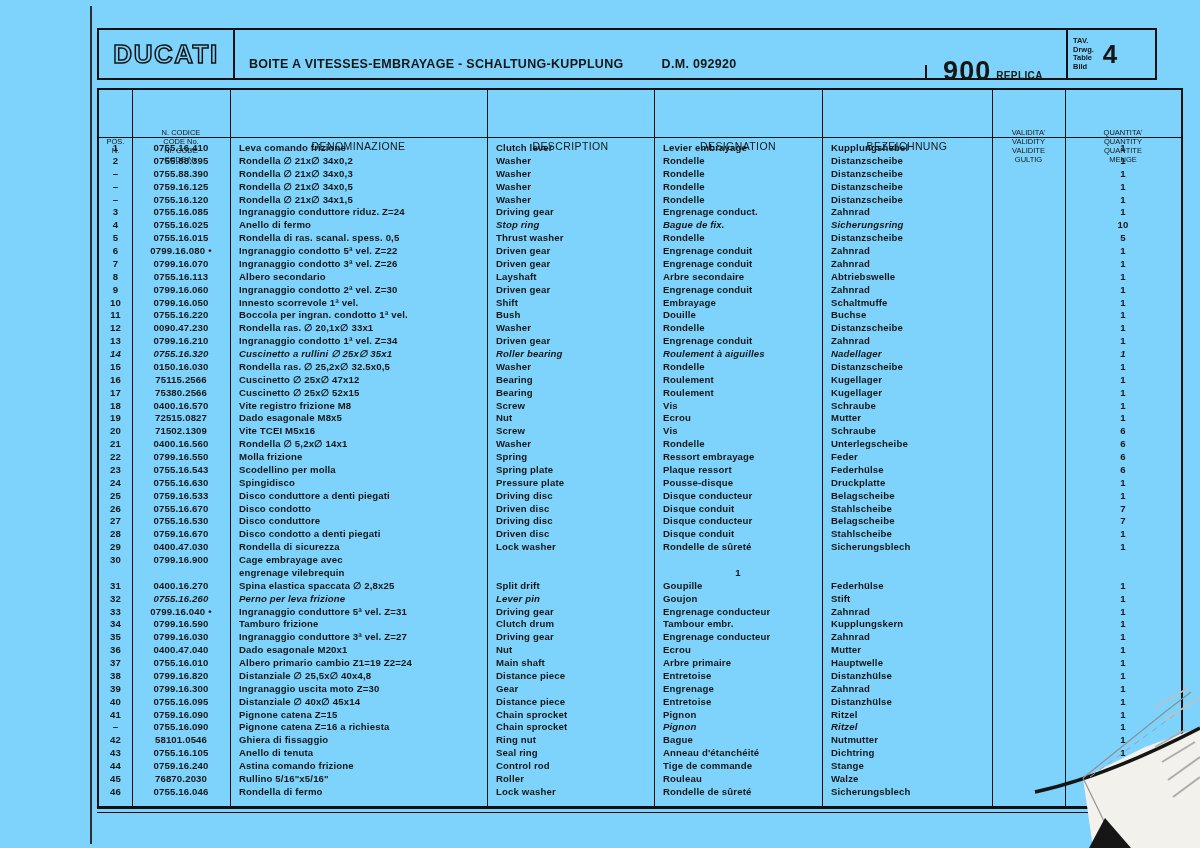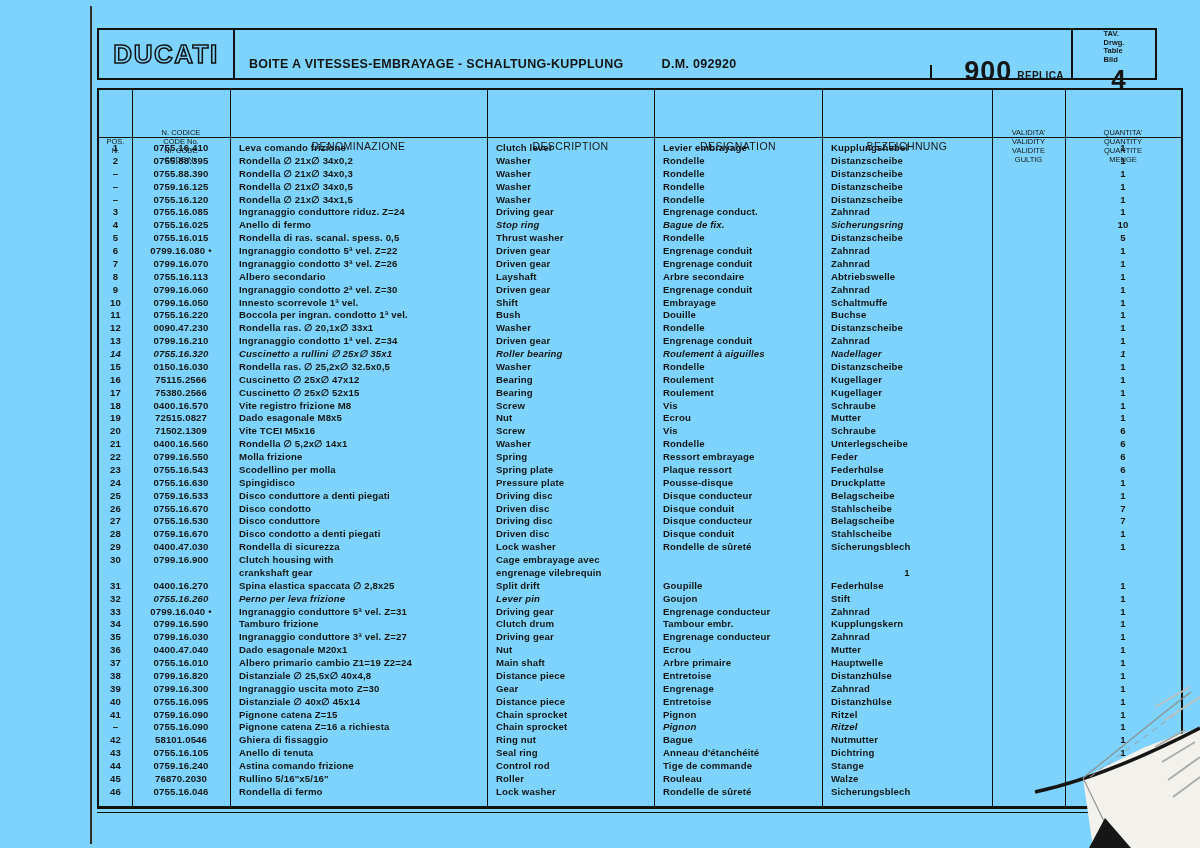--- a/index.html
+++ b/index.html
@@ -8,24 +8,24 @@
   .left-edge{position:absolute;left:90px;top:6px;width:1.5px;height:838px;background:#2e2e2e;}
 
   
   .band{position:absolute;left:97px;top:28px;width:1060px;height:52px;
         border:2px solid #111;display:flex;box-sizing:border-box;}
   .logo-box{width:134px;border-right:2px solid #111;display:flex;align-items:center;justify-content:center;}
   .title-box{flex:1;padding:7px 0 0 14px;}
   .t1{font-weight:bold;font-size:12.5px;letter-spacing:.3px;}
   .t2{font-weight:bold;font-size:12.5px;letter-spacing:.3px;margin-top:20px;}
   .dm{margin-left:38px;}
-  .replica-box{width:132px;border-left:2px solid #111;display:flex;align-items:center;justify-content:flex-end;padding-right:7px;margin-top:35px;}
+  .replica-box{width:132px;border-left:2px solid #111;display:flex;align-items:center;justify-content:center;padding-right:7px;margin-top:35px;}
   .m900{font-size:27px;font-weight:bold;letter-spacing:1px;line-height:1;}
   .mrep{font-size:10px;font-weight:bold;margin-left:5px;letter-spacing:.4px;padding-top:8px;}
-  .tav-box{width:82px;border-left:2px solid #111;display:flex;align-items:center;flex-direction:column;}
+  .tav-box{width:82px;border-left:2px solid #111;display:flex;align-items:center;padding-left:5px;}
   .tavlabels{font-size:7.5px;font-weight:bold;line-height:8.5px;white-space:pre-line;}
   .tavnum{font-size:26px;font-weight:bold;margin-left:9px;}
 
   
   .table{position:absolute;left:97px;top:88px;width:1086px;height:718px;
          border:2px solid #111;border-bottom:none;box-sizing:border-box;}
   .vline{position:absolute;top:0;bottom:0;width:1px;background:#111;}
   .v1{left:33px}.v2{left:131px}.v3{left:388px}.v4{left:555px}.v5{left:723px}.v6{left:893px}.v7{left:966px}
   .grid{display:grid;grid-template-columns:33px 98px 257px 167px 168px 170px 73px auto;}
   .thead{height:47px;border-bottom:1.5px solid #111;align-items:center;}
@@ -420,22 +420,20 @@
           <div class="td c2">Rondella di sicurezza</div>
           <div class="td c3">Lock washer</div>
           <div class="td c4">Rondelle de sûreté</div>
           <div class="td c5">Sicherungsblech</div>
           <div class="td c6"></div>
           <div class="td c7">1</div>
         </div>
         <div class="grid tr tall">
           <div class="td c0">30</div>
           <div class="td c1">0799.16.900</div>
-          <div class="td c3">Clutch housing with
-crankshaft gear</div>
           <div class="td c4">Cage embrayage avec
 engrenage vilebrequin</div>
           <div class="td c6"></div>
           <div class="td c7">
 1</div>
         </div>
         <div class="grid tr">
           <div class="td c0">31</div>
           <div class="td c1">0400.16.270</div>
           <div class="td c2">Spina elastica spaccata ∅ 2,8x25</div>

